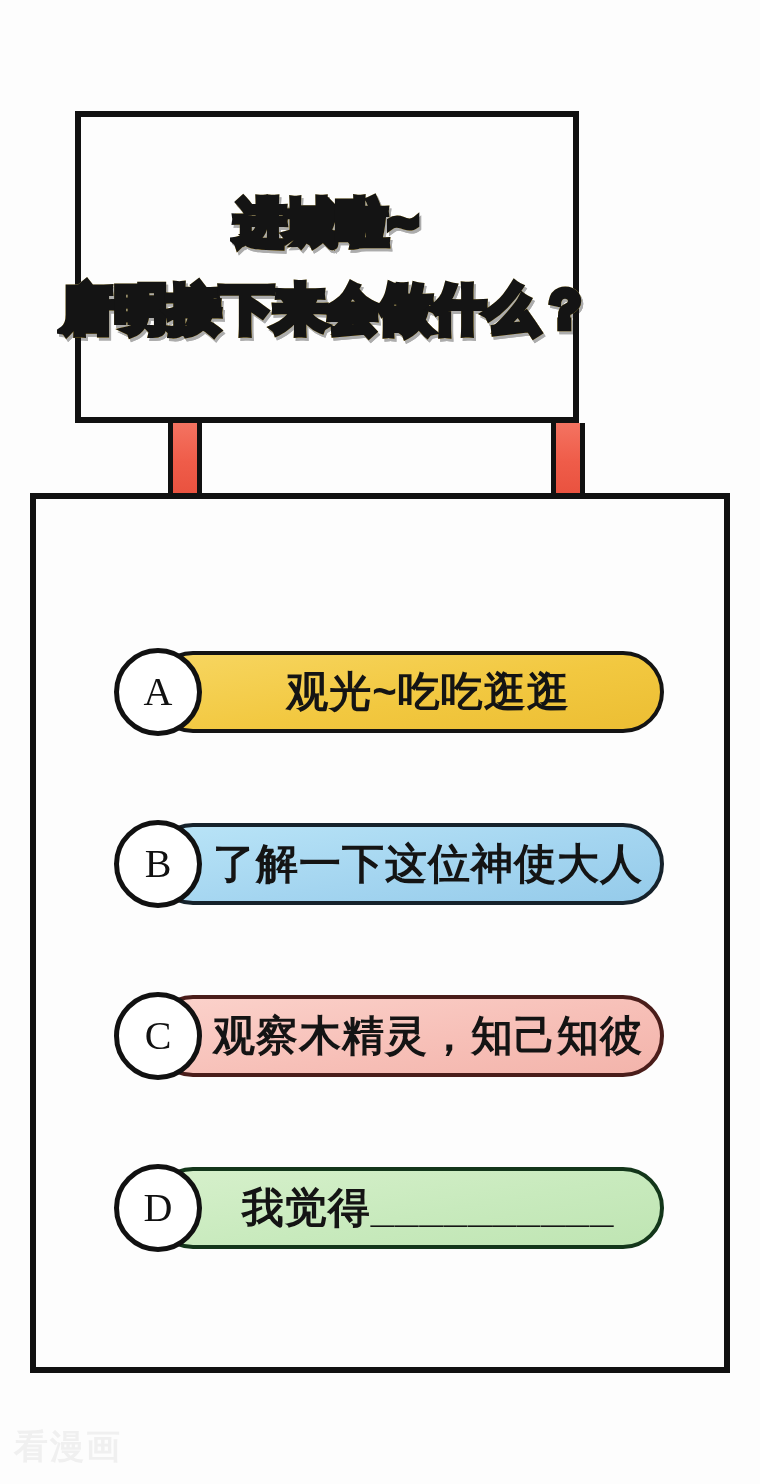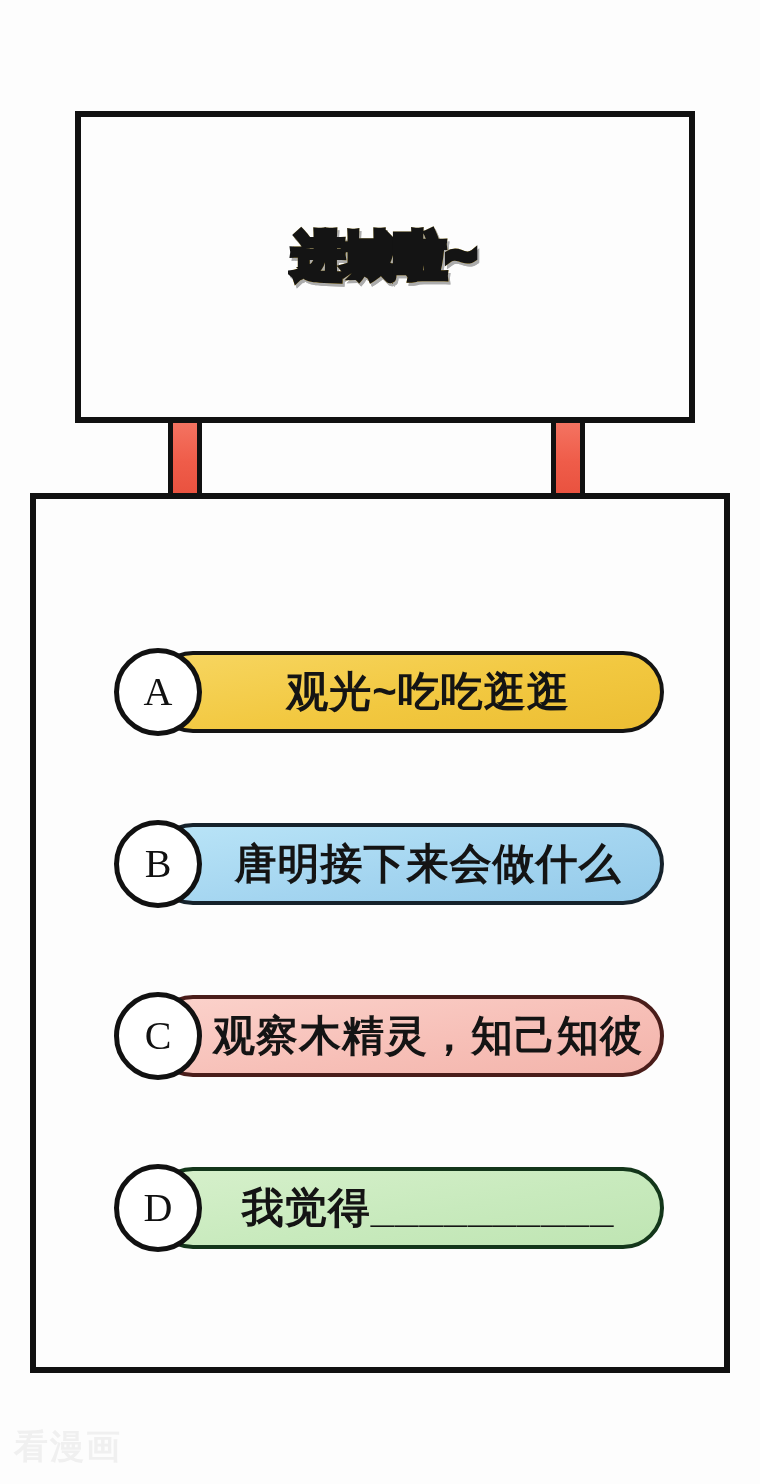--- a/index.html
+++ b/index.html
@@ -14,21 +14,21 @@
     overflow: hidden;
     font-family: "Liberation Sans", "DejaVu Sans", sans-serif;
     background: #fdfdfd;
   }
 
   
   .signboard {
     position: absolute;
     left: 75px;
     top: 111px;
-    width: 620px;
+    width: 504px;
     height: 312px;
     background: #fdfdfd;
     border: 6px solid #111111;
     box-sizing: border-box;
     display: flex;
     flex-direction: column;
     align-items: center;
     justify-content: center;
   }
 
@@ -170,40 +170,41 @@
     color: #f0f0f0;
     letter-spacing: 2px;
     user-select: none;
   }
 </style>
 </head>
 <body>
 
 <div class="signboard">
   <span class="sign-line sign-line-1">进城啦~</span>
+  <span class="sign-line sign-line-2">唐明接下来会做什么？</span>
 </div>
 
 <div class="post post-left"></div>
 <div class="post post-right"></div>
 
 <div class="panel">
   <div class="options">
 
     <div class="option-row">
       <div class="pill pill-a">
         <span class="pill-text">观光~吃吃逛逛</span>
       </div>
       <div class="badge">
         <span class="badge-letter">A</span>
       </div>
     </div>
 
     <div class="option-row">
       <div class="pill pill-b">
-        <span class="pill-text">唐明接下来会做什么</span>
+        <span class="pill-text">了解一下这位神使大人</span>
       </div>
       <div class="badge">
         <span class="badge-letter">B</span>
       </div>
     </div>
 
     <div class="option-row">
       <div class="pill pill-c">
         <span class="pill-text">观察木精灵，知己知彼</span>
       </div>

